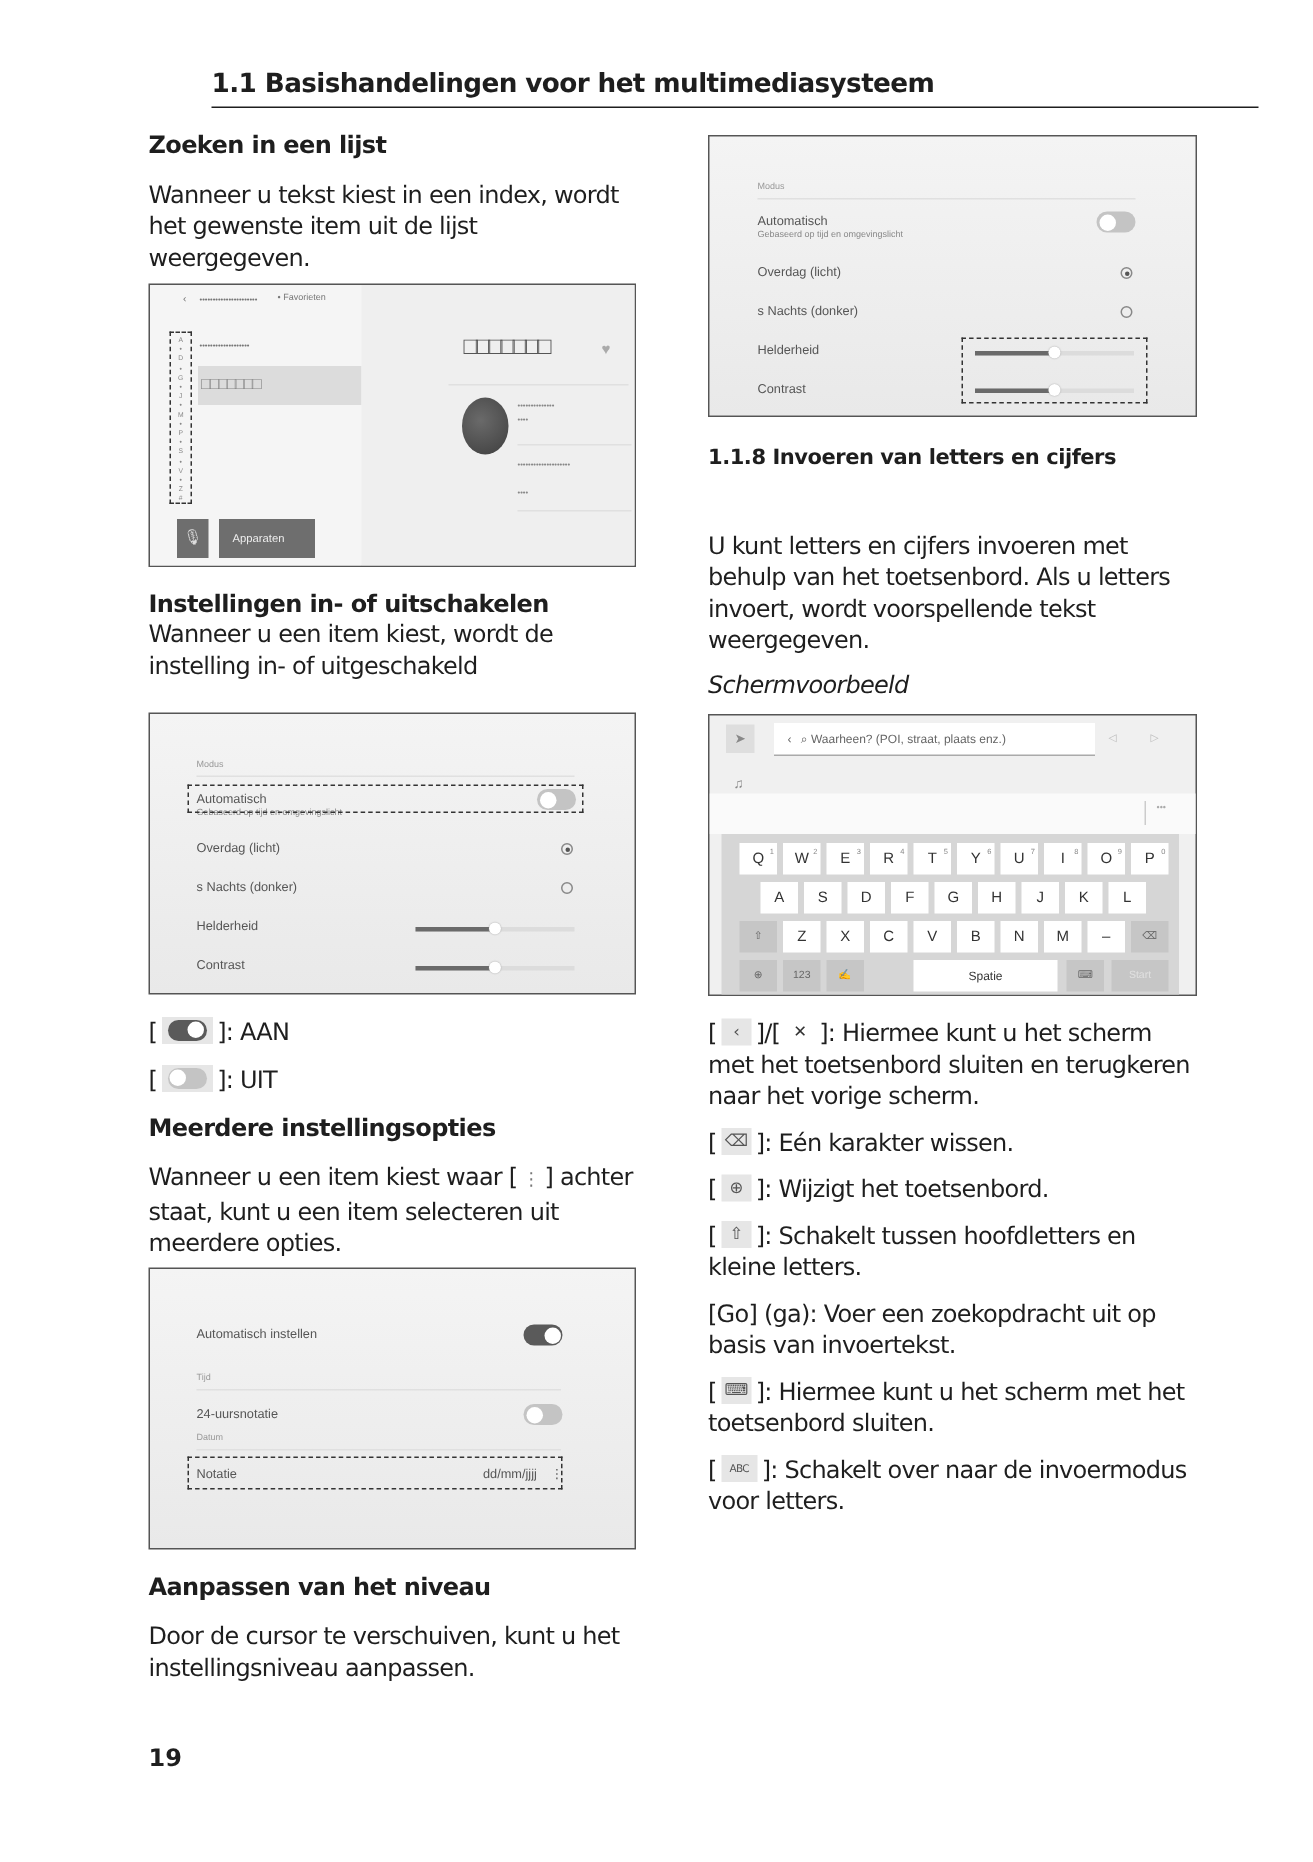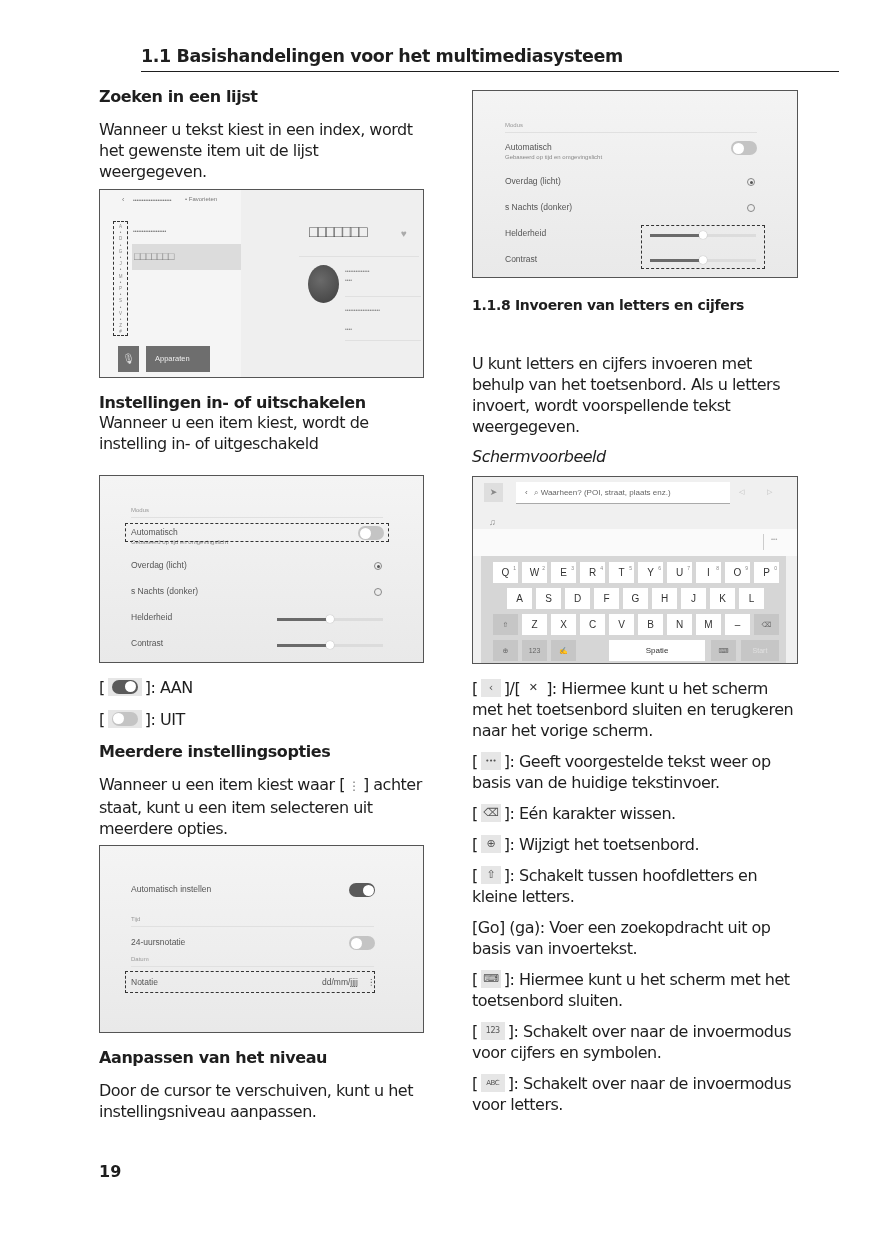--- a/index.html
+++ b/index.html
@@ -220,23 +220,21 @@
       <div class="fkey" style="left: 41px; top: 84px; width: 25px;">123</div>
       <div class="fkey" style="left: 70px; top: 84px; width: 25px;">✍</div>
       <div class="key" style="left: 128px; top: 84px; width: 96px; font-size: 8px;">Spatie</div>
       <div class="fkey" style="left: 230px; top: 84px; width: 25px;">⌨</div>
       <div class="fkey" style="left: 260px; top: 84px; width: 38px; color: rgb(224, 224, 224);">Start</div>
     </div>
 </div>
 
 <div id="legend" class="col" style="left:472px;top:678px;width:330px;">
     <div class="p" style="margin-bottom: 10px;">[<span class="ic" style="width: 20px;">‹</span>]/[<span class="ic" style="width: 20px; background: transparent; color: rgb(51, 51, 51);">✕</span><span>]: Hiermee kunt u het scherm met het toetsenbord sluiten en terugkeren naar het vorige scherm.</span></div>
-    <div class="p" style="margin-bottom: 10px;">[<span class="ic" style="width: 20px; font-size: 7px;">•••</span><span>]: Geeft voorgestelde tekst weer op basis van de huidige tekstinvoer.</span></div>
     <div class="p" style="margin-bottom: 10px;">[<span class="ic" style="width: 20px;">⌫</span><span>]: Eén karakter wissen.</span></div>
     <div class="p" style="margin-bottom: 10px;">[<span class="ic" style="width: 20px;">⊕</span><span>]: Wijzigt het toetsenbord.</span></div>
     <div class="p" style="margin-bottom: 10px;">[<span class="ic" style="width: 20px;">⇧</span><span>]: Schakelt tussen hoofdletters en kleine letters.</span></div>
     <div class="p" style="margin-bottom: 10px;"><span>[Go] (ga): Voer een zoekopdracht uit op basis van invoertekst.</span></div>
     <div class="p" style="margin-bottom: 10px;">[<span class="ic" style="width: 20px;">⌨</span><span>]: Hiermee kunt u het scherm met het toetsenbord sluiten.</span></div>
-    <div class="p" style="margin-bottom: 10px;">[<span class="ic" style="width: 24px; font-size: 8px;">123</span><span>]: Schakelt over naar de invoermodus voor cijfers en symbolen.</span></div>
     <div class="p" style="margin-bottom: 8px;">[<span class="ic" style="width: 24px; font-size: 7px;">ABC</span><span>]: Schakelt over naar de invoermodus voor letters.</span></div>
   </div>
 
 <div class="pnum">19</div>
 
 </body></html>

